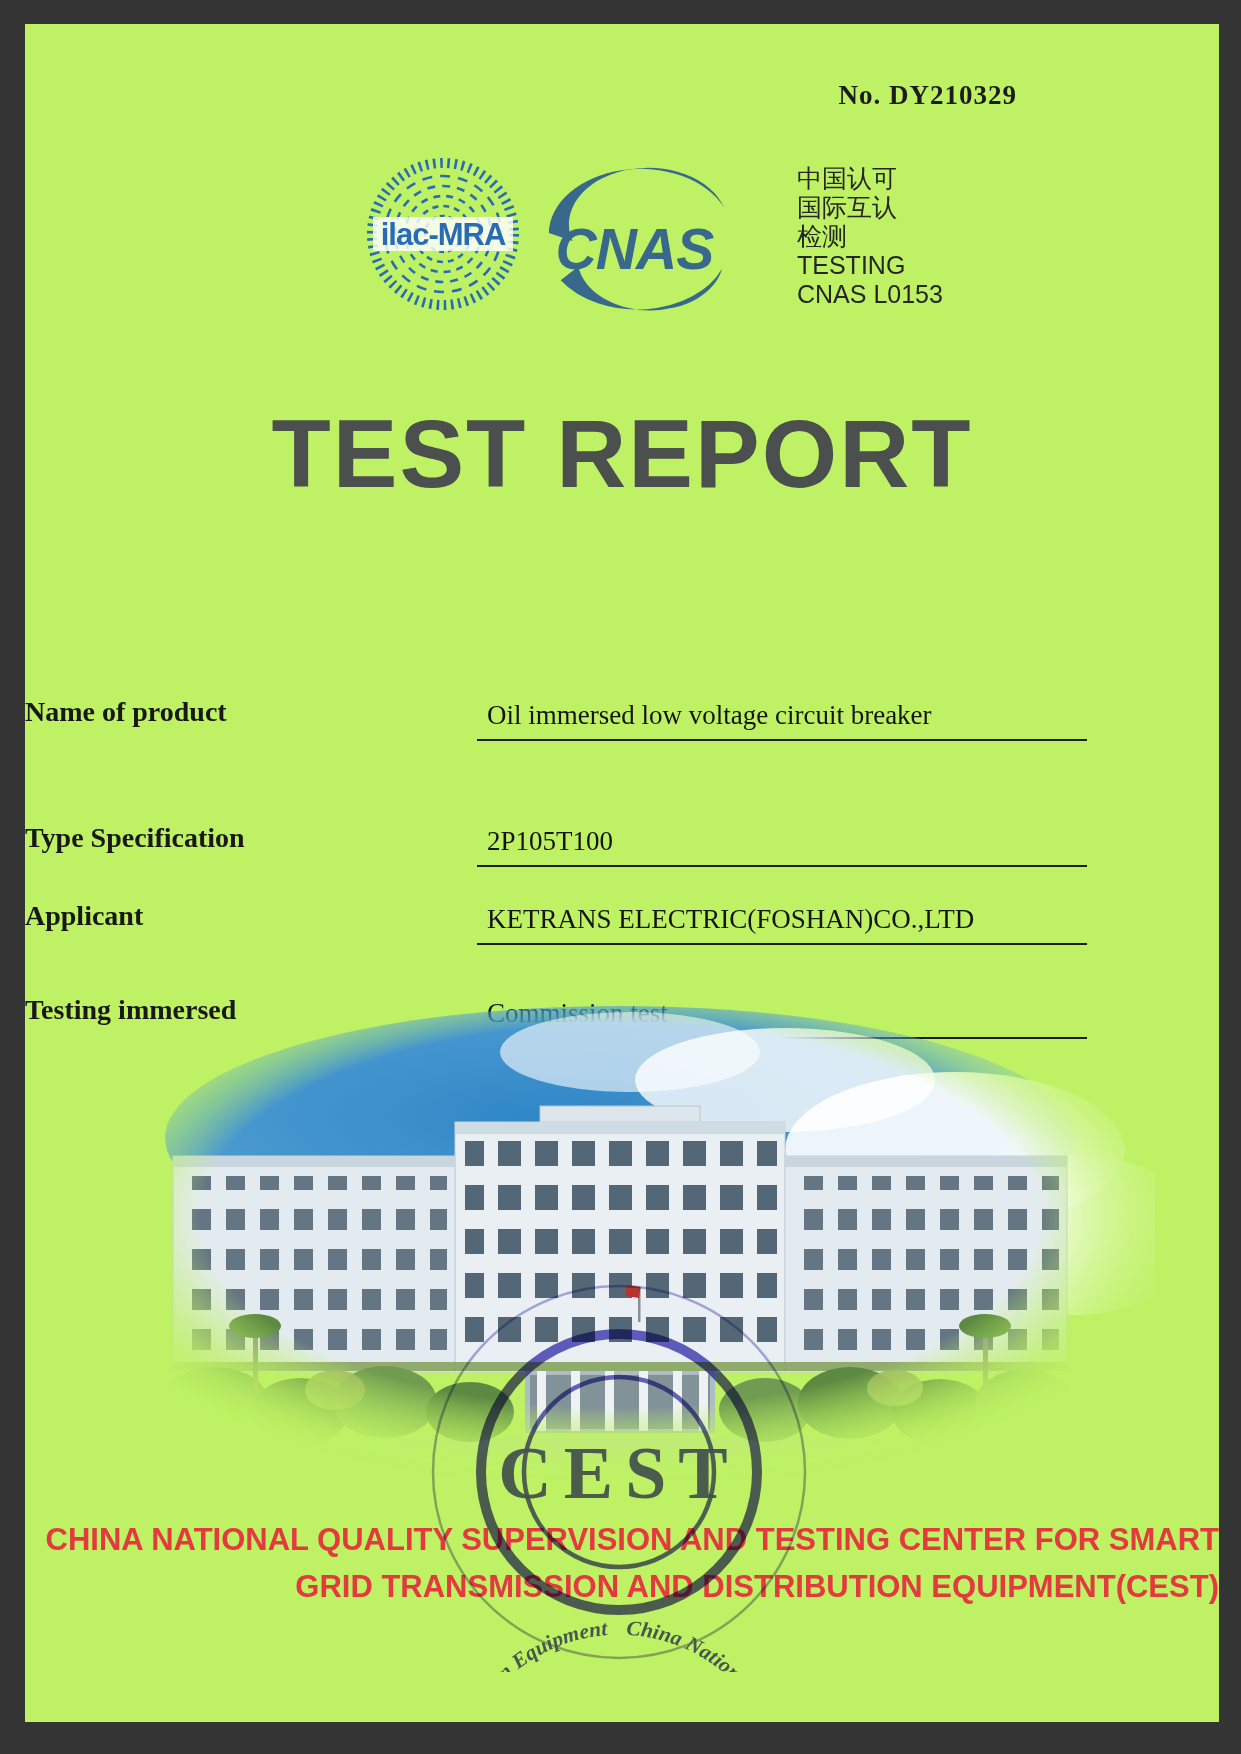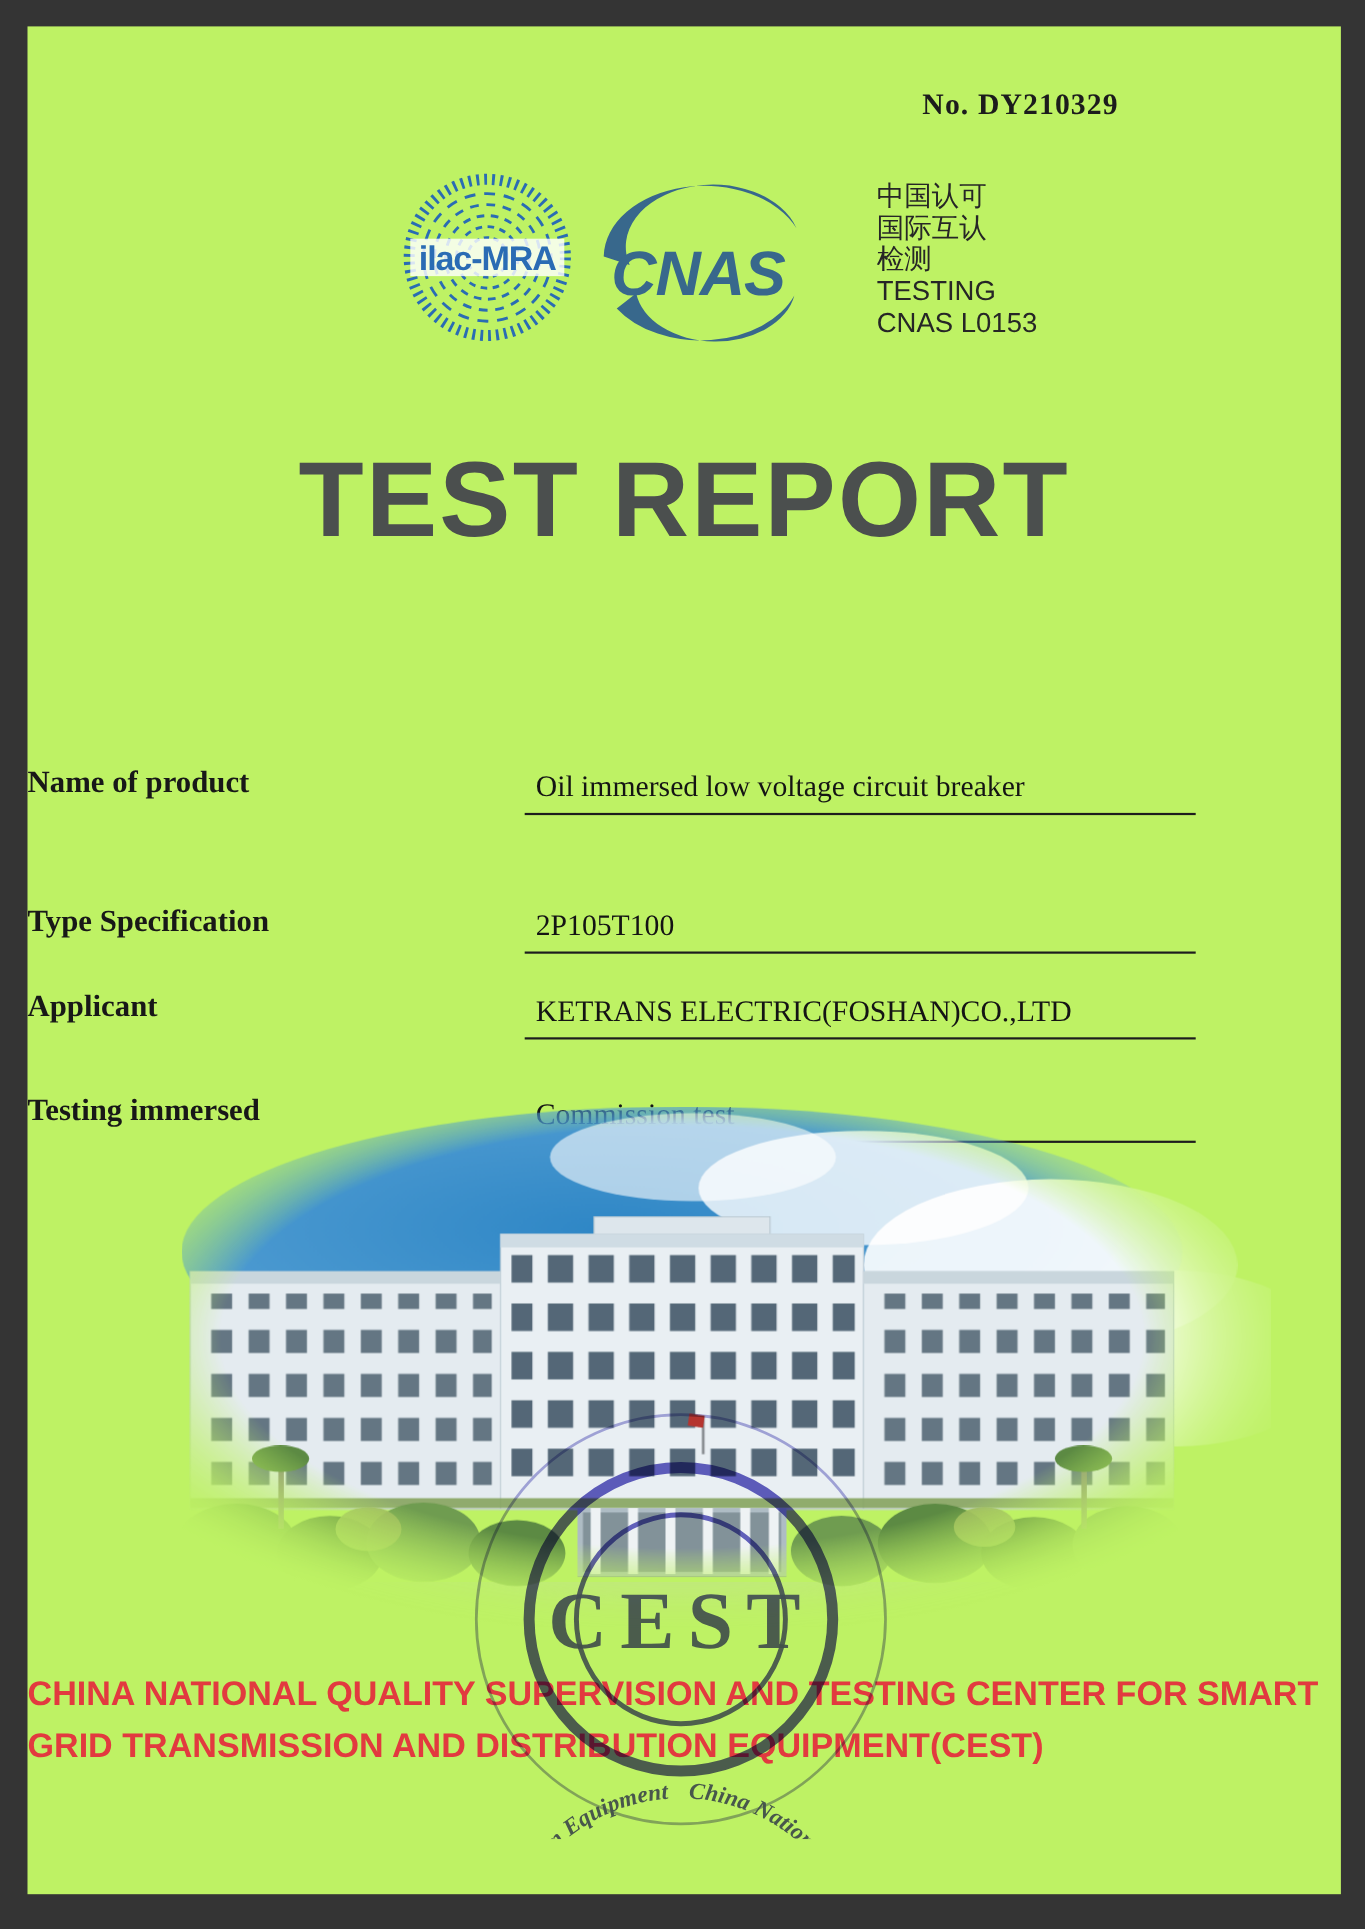--- a/index.html
+++ b/index.html
@@ -47,21 +47,21 @@
     padding:0 0 8px 10px;
     font-family:"Liberation Serif", serif;
     font-size:27px;color:#141414;white-space:nowrap;
   }
   #row0{top:672px;} #row1{top:770px;margin-top:28px;} #row2{top:876px;} #row3{top:970px;}
   .photo{position:absolute;left:60px;top:976px;width:1070px;height:490px;z-index:1;}
   .stamp{position:absolute;left:394px;top:1248px;width:400px;height:400px;z-index:3;
          mix-blend-mode:multiply;opacity:.9;}
   .footer-org{
     position:absolute;left:0;top:1492px;width:100%;z-index:2;
-    text-align:left;
+    text-align:right;
     font-family:"Liberation Sans", sans-serif;
     font-weight:bold;font-size:31px;line-height:47px;
     color:#e23a3f;
   }
 </style>
 </head>
 <body>
 
 <div class="page">
 

